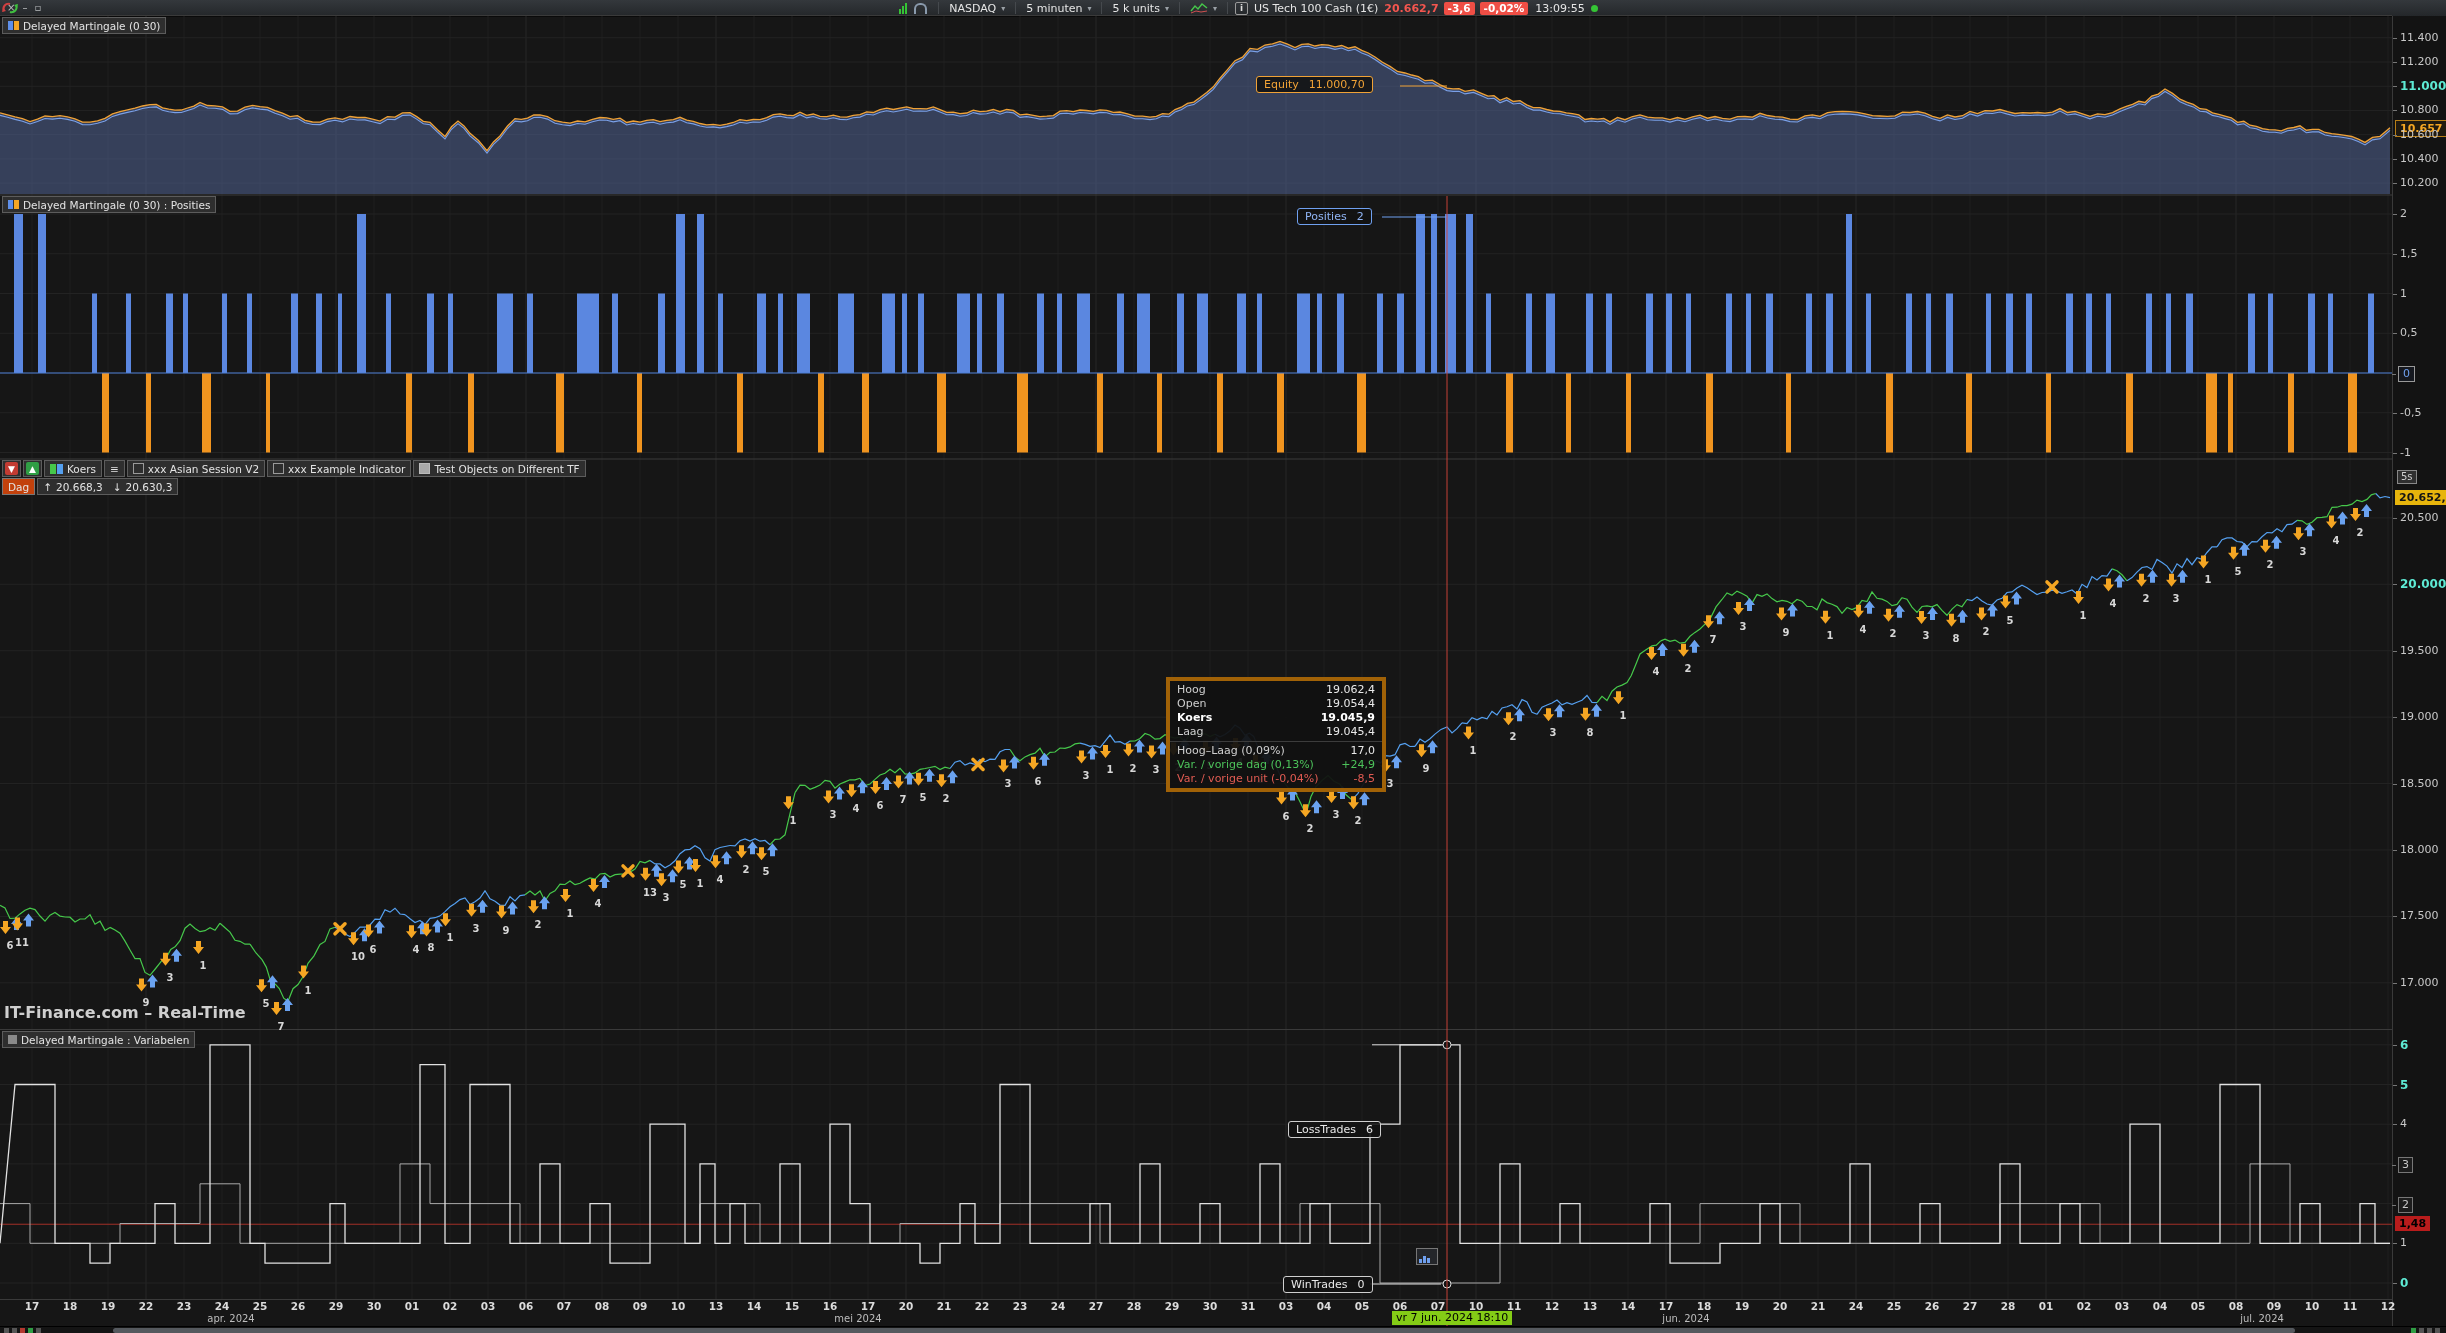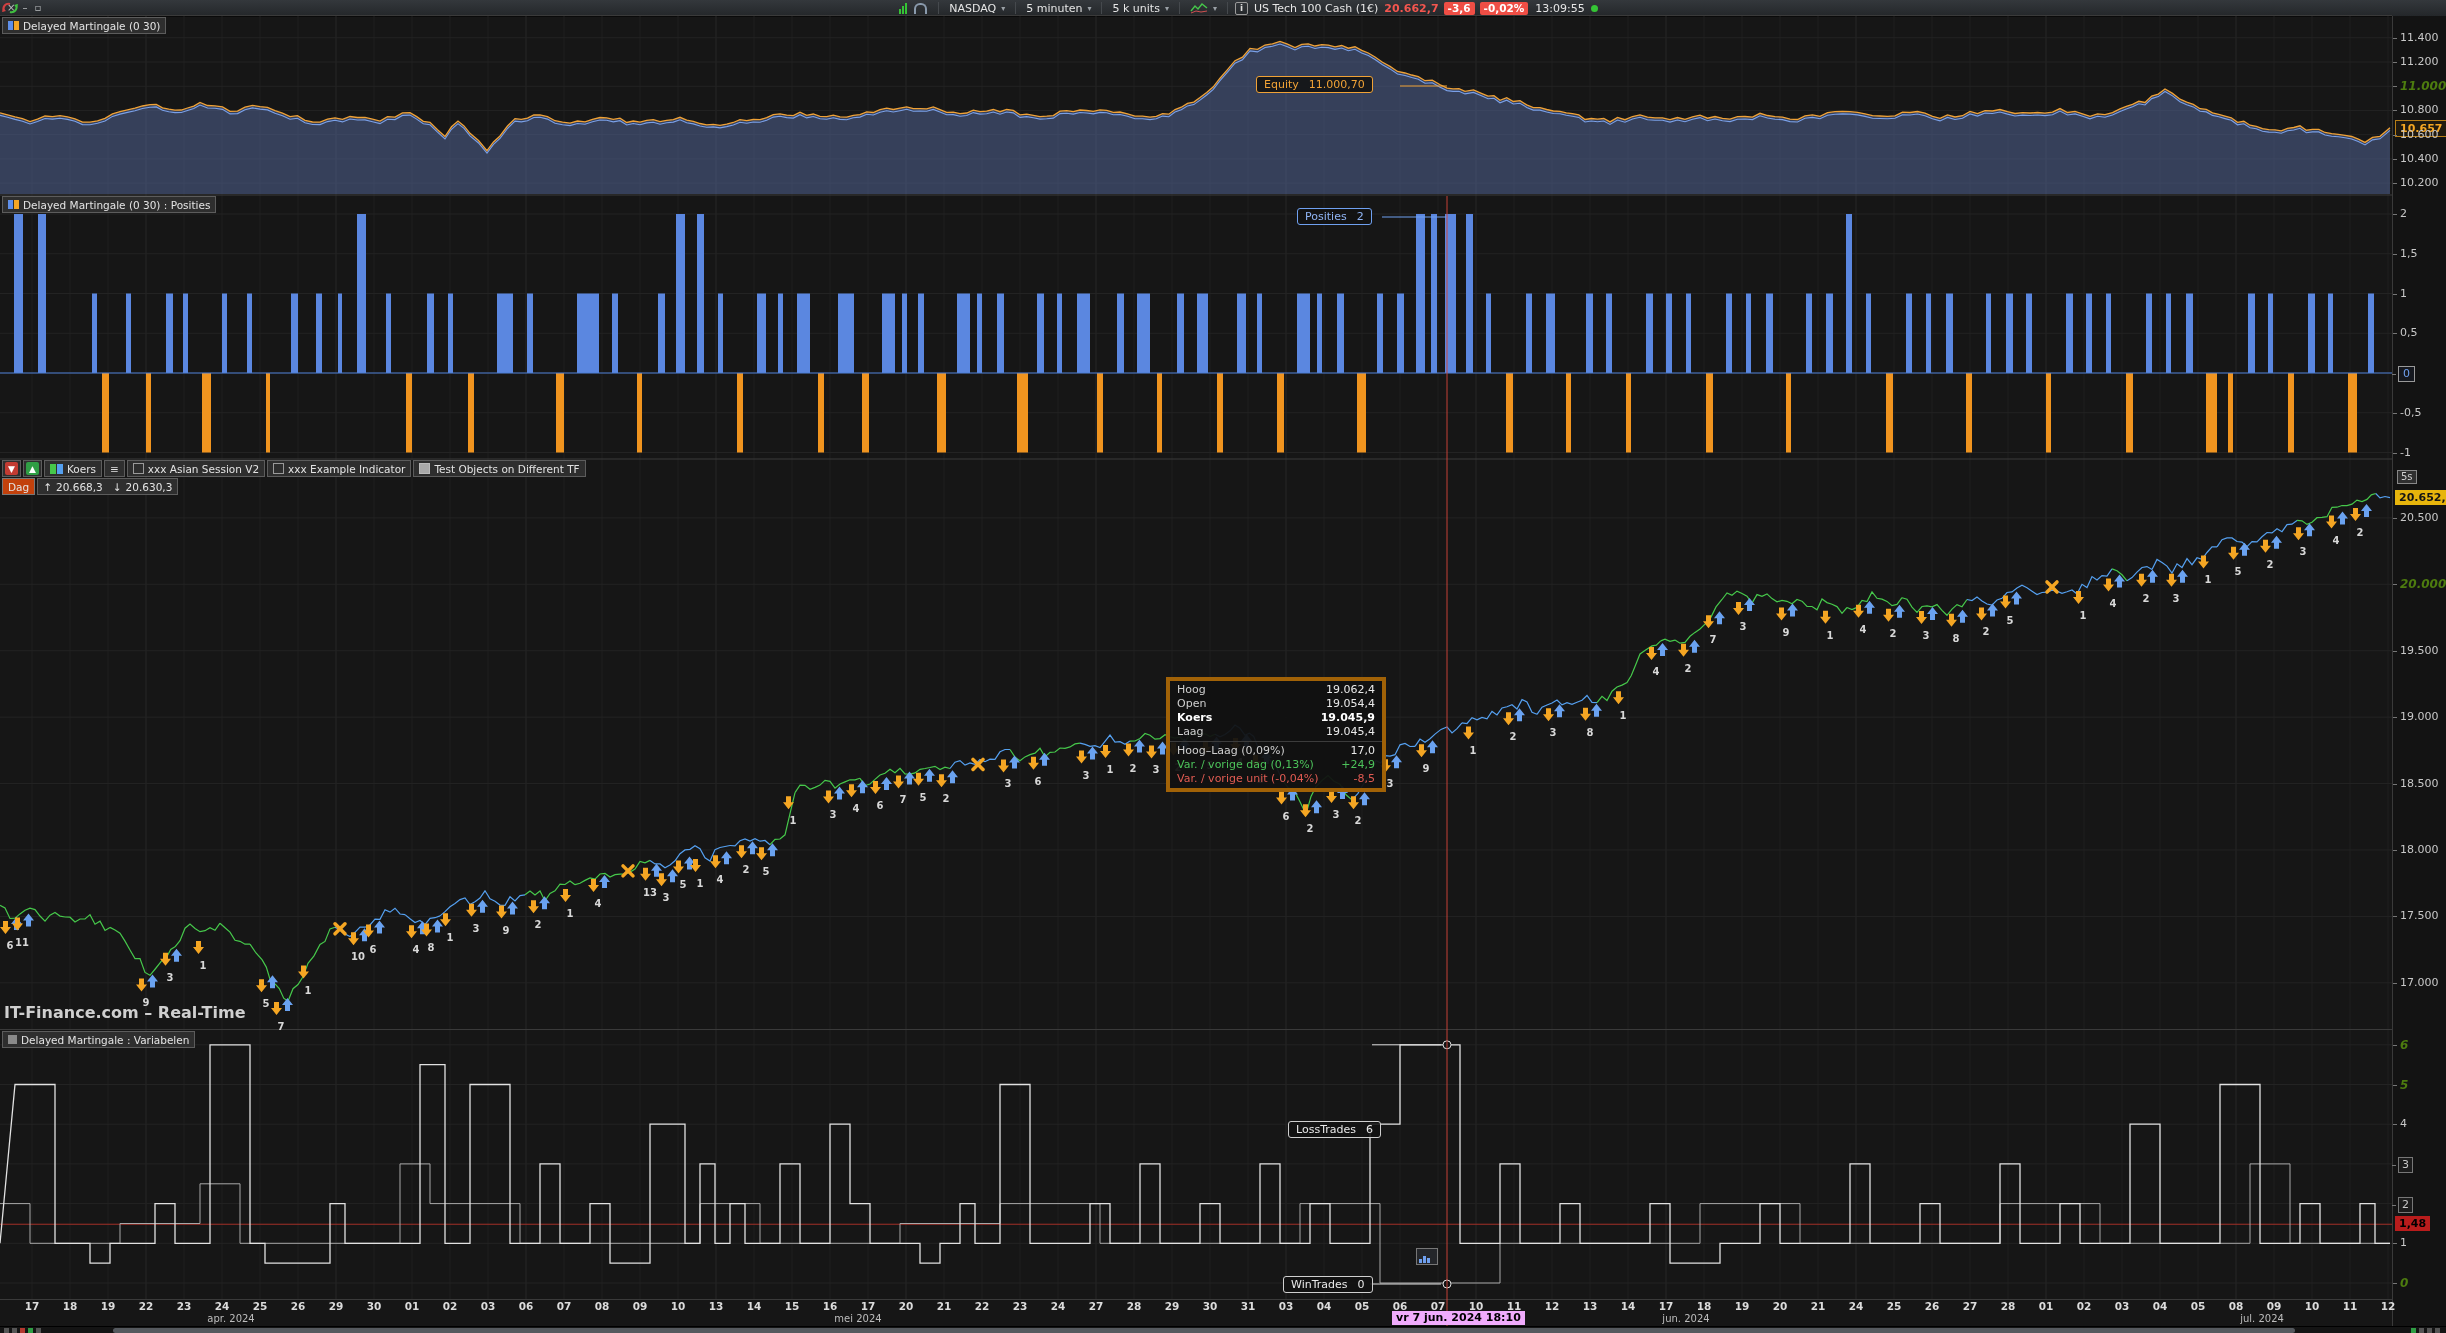--- a/index.html
+++ b/index.html
@@ -50,36 +50,36 @@
   #tooltip .tr .v{color:#e9e9e9;}
   #tooltip .tr.bold,#tooltip .tr.bold .v{font-weight:bold;color:#fff;}
   #tooltip .tr.sep{border-top:1px solid #3c3c3c;margin-top:2px;padding-top:2px;}
   #tooltip .tr.green,#tooltip .tr.green .v{color:#4cc25a;}
   #tooltip .tr.red,#tooltip .tr.red .v{color:#e05b52;}
   
   #axis{position:absolute;left:2392px;top:16px;width:54px;height:1311px;background:#131313;
     border-left:1px solid #3a3a3a;font-size:11px;}
   .tick{position:absolute;left:7px;height:14px;line-height:14px;color:#c8c8c8;white-space:nowrap;}
   .tick::before{content:"";position:absolute;left:-7px;top:7px;width:4px;height:1px;background:#777;}
-  .tick.b{font-weight:bold;font-size:12px;color:#4d7c0f;font-style:italic;}
+  .tick.b{font-weight:bold;font-size:12px;color:#5eead4;}
   .tick.boxed{border:1px solid #777;background:#1c1c1c;padding:0 3px;left:5px;}
   .tick.curpos{border:1px solid #999;background:#15181f;color:#6fa0f0;padding:0 4px;left:5px;}
   .curtag{position:absolute;left:2px;padding:0 4px;height:15px;line-height:15px;font-size:11px;
     font-weight:bold;white-space:nowrap;}
   #cur-equity{color:#f5a623;background:#201a10;border:1px solid #b97e16;}
   #cur-price{color:#151515;background:#e7b50c;}
   #cur-var{color:#000;background:#b91c1c;}
   #fivesec{position:absolute;left:4px;top:454px;border:1px solid #888;background:#2f2f2f;
     color:#cfcfcf;font-size:10px;padding:0 3px;line-height:12px;}
   
   #dates-row{position:absolute;left:0;top:1300px;width:2392px;height:13px;font-size:10.5px;color:#dcdcdc;}
   .dtick{position:absolute;transform:translateX(-50%);font-weight:bold;}
   .month{position:absolute;top:1313px;font-size:10px;color:#bdbdbd;transform:translateX(-50%);margin-left:26px;}
-  #cursor-date{position:absolute;left:1392px;top:1311px;background:#f0abfc;color:#000;
-    font-size:11px;font-weight:bold;padding:0 4px;line-height:14px;}
+  #cursor-date{position:absolute;left:1392px;top:1311px;background:#84cc16;color:#000;
+    font-size:11px;font-weight:normal;padding:0 4px;line-height:14px;}
   #watermark{position:absolute;left:4px;top:1003px;font-size:16px;font-weight:bold;color:#cfcfcf;}
   #ts-marker{position:absolute;left:1416px;top:1248px;width:16px;height:13px;border:1px solid #777;
     background:#24262a;display:flex;align-items:flex-end;gap:1px;padding:1px 2px;}
   #ts-marker i{display:block;width:3px;background:#6fa0f0;}
   
   #hscroll{position:absolute;left:0;top:1326px;width:2446px;height:7px;background:#141414;
     border-top:1px solid #000;}
   #hthumb{position:absolute;left:113px;top:1px;width:2182px;height:5px;background:#55595e;border-radius:3px;}
   .hicons{position:absolute;top:0;display:flex;gap:3px;align-items:center;height:7px;}
   .hicons span{display:block;width:5px;height:5px;background:#555;}

